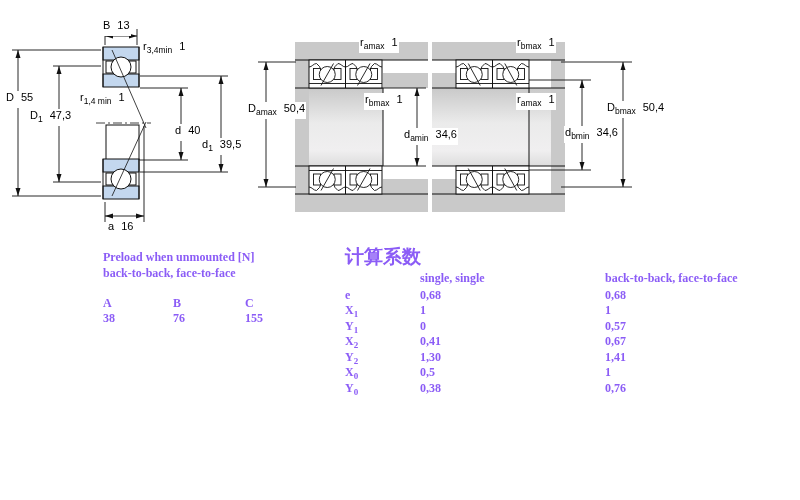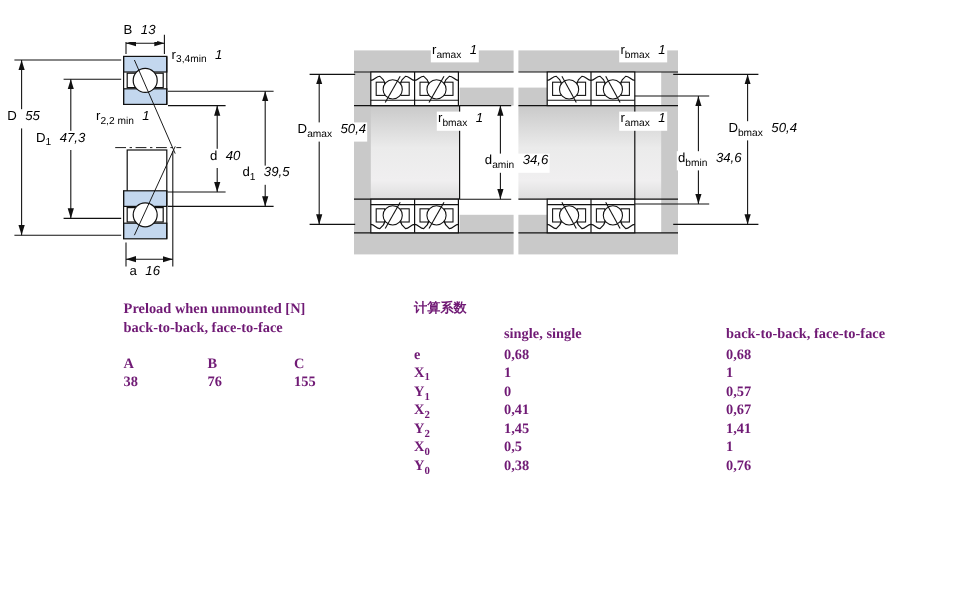--- a/index.html
+++ b/index.html
@@ -2,22 +2,22 @@
 <html><head>
 <meta charset="utf-8">
 <style>
   html,body{margin:0;padding:0;background:#fff;}
   .page{position:relative;width:800px;height:500px;background:#fff;overflow:hidden;
         font-family:"Liberation Sans",sans-serif;color:#000;}
   .art{position:absolute;left:0;top:0;}
   .dim{position:absolute;font:11px "Liberation Sans",sans-serif;color:#000;
        background:#fff;padding:0 1px;white-space:nowrap;line-height:13px;}
   .dim sub{font-size:8.5px;vertical-align:-3px;}
-  .dim .v{margin-left:7px;font-style:italic;}
-  .tbl{position:absolute;font:12px "Liberation Serif",serif;color:#701a75;}
+  .dim .v{margin-left:7px;}
+  .tbl{position:absolute;font:12px "Liberation Serif",serif;color:#8b5cf6;}
   .tbl .cell{position:absolute;white-space:nowrap;line-height:14px;font-weight:bold;}
   .tbl .bold{font-weight:bold;}
   .tbl sub{font-size:9px;vertical-align:-3px;}
 </style>
 </head>
 <body>
 
 <div class="page">
 
 <svg class="art" width="800" height="240" viewBox="0 0 800 240">
@@ -165,21 +165,21 @@
     <line x1="561" y1="62" x2="632" y2="62"></line>
         <line x1="561" y1="187" x2="632" y2="187"></line>
     <line x1="623" y1="62" x2="623" y2="187" marker-start="url(#as)" marker-end="url(#ae)"></line>
   </g>
 </svg>
 
 <div class="dim" style="left:102px;top:19px"><span>B</span><sub></sub><span class="v">13</span></div>
 <div class="dim" style="left:142px;top:40px"><span>r</span><sub>3,4min</sub><span class="v">1</span></div>
 <div class="dim" style="left:5px;top:91px"><span>D</span><sub></sub><span class="v">55</span></div>
 <div class="dim" style="left:29px;top:109px"><span>D</span><sub>1</sub><span class="v">47,3</span></div>
-<div class="dim" style="left:79px;top:91px"><span>r</span><sub>2,2 min</sub><span class="v">1</span></div>
+<div class="dim" style="left:79px;top:91px"><span>r</span><sub>1,4 min</sub><span class="v">1</span></div>
 <div class="dim" style="left:174px;top:124px"><span>d</span><sub></sub><span class="v">40</span></div>
 <div class="dim" style="left:201px;top:138px"><span>d</span><sub>1</sub><span class="v">39,5</span></div>
 <div class="dim" style="left:107px;top:220px"><span>a</span><sub></sub><span class="v">16</span></div>
 
 <div class="dim" style="left:359px;top:36px"><span>r</span><sub>amax</sub><span class="v">1</span></div>
 <div class="dim" style="left:364px;top:93px"><span>r</span><sub>bmax</sub><span class="v">1</span></div>
 <div class="dim" style="left:247px;top:102px"><span>D</span><sub>amax</sub><span class="v">50,4</span></div>
 <div class="dim" style="left:403px;top:128px"><span>d</span><sub>amin</sub><span class="v">34,6</span></div>
 
 <div class="dim" style="left:516px;top:36px"><span>r</span><sub>bmax</sub><span class="v">1</span></div>
@@ -192,42 +192,42 @@
   <div class="cell" style="left:0;top:16px">back-to-back, face-to-face</div>
   <span class="cell" style="left:0;top:46px">A</span>
   <span class="cell" style="left:70px;top:46px">B</span>
   <span class="cell" style="left:142px;top:46px">C</span>
   <span class="cell" style="left:0;top:61px">38</span>
   <span class="cell" style="left:70px;top:61px">76</span>
   <span class="cell" style="left:142px;top:61px">155</span>
 </div>
 
 <div class="tbl" style="left:345px;top:250px;width:450px;height:150px">
-  <div class="cell bold" style="left:0;top:0;font-size:11px">计算系数</div>
+  <div class="cell bold" style="left:0;top:0;font-size:19px">计算系数</div>
   <span class="cell" style="left:75px;top:21px">single, single</span>
   <span class="cell" style="left:260px;top:21px">back-to-back, face-to-face</span>
 
   <span class="cell" style="left:0;top:38px"><span>e</span><sub></sub></span>
   <span class="cell" style="left:75px;top:38px">0,68</span>
   <span class="cell" style="left:260px;top:38px">0,68</span>
 
   <span class="cell" style="left:0;top:53px"><span>X</span><sub>1</sub></span>
   <span class="cell" style="left:75px;top:53px">1</span>
   <span class="cell" style="left:260px;top:53px">1</span>
 
   <span class="cell" style="left:0;top:69px"><span>Y</span><sub>1</sub></span>
   <span class="cell" style="left:75px;top:69px">0</span>
   <span class="cell" style="left:260px;top:69px">0,57</span>
 
   <span class="cell" style="left:0;top:84px"><span>X</span><sub>2</sub></span>
   <span class="cell" style="left:75px;top:84px">0,41</span>
   <span class="cell" style="left:260px;top:84px">0,67</span>
 
   <span class="cell" style="left:0;top:100px"><span>Y</span><sub>2</sub></span>
-  <span class="cell" style="left:75px;top:100px">1,45</span>
+  <span class="cell" style="left:75px;top:100px">1,30</span>
   <span class="cell" style="left:260px;top:100px">1,41</span>
 
   <span class="cell" style="left:0;top:115px"><span>X</span><sub>0</sub></span>
   <span class="cell" style="left:75px;top:115px">0,5</span>
   <span class="cell" style="left:260px;top:115px">1</span>
 
   <span class="cell" style="left:0;top:131px"><span>Y</span><sub>0</sub></span>
   <span class="cell" style="left:75px;top:131px">0,38</span>
   <span class="cell" style="left:260px;top:131px">0,76</span>
 </div>

